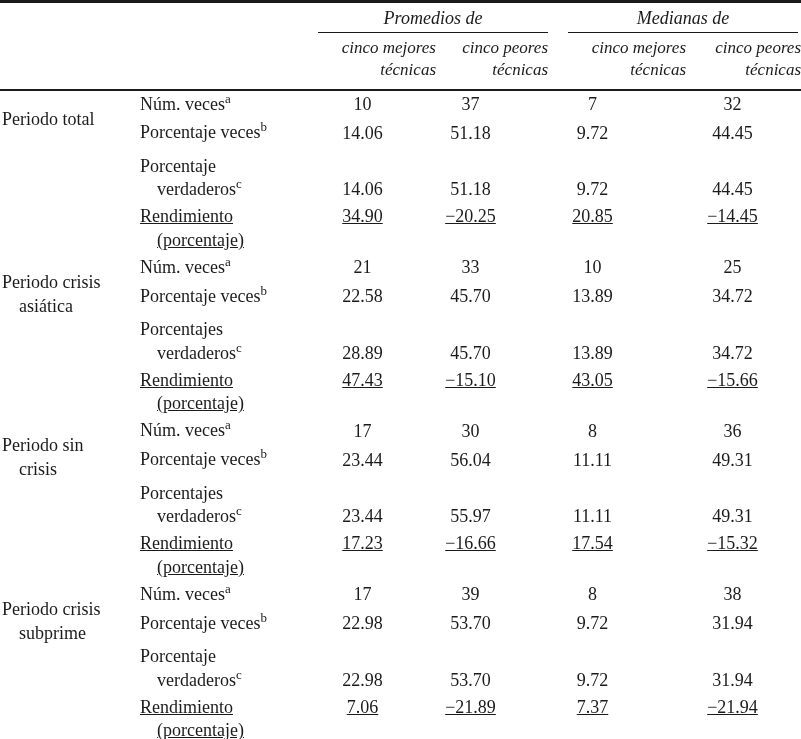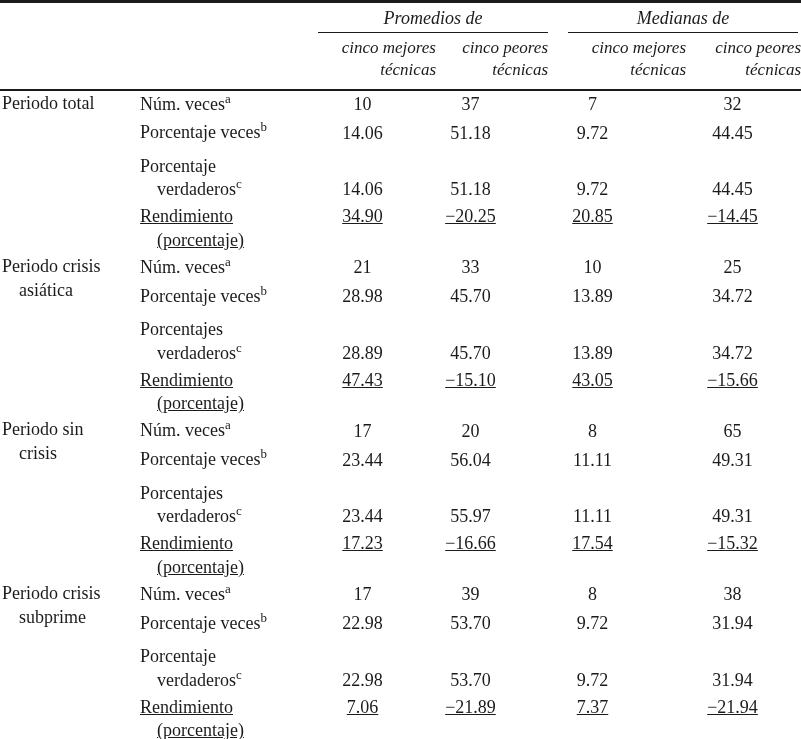--- a/index.html
+++ b/index.html
@@ -56,21 +56,21 @@
 
   
   tbody td { vertical-align: middle; }
   tr.r0 { height: 28px; }
   tr.r1 { height: 30px; }
   tr.r2 { height: 56px; }
   tr.r3 { height: 48px; text-decoration: underline; }
 
   td.period {
     vertical-align: top;
-    padding: 0 0 0 2px;
+    padding: 16px 0 0 2px;
     line-height: 1.35;
   }
   .pline { display: block; }
   .pline2 { padding-left: 17px; }
 
   td.metric { line-height: 1.32; padding-left: 0; }
   .mline2 { display: block; padding-left: 17px; }
   tr.r2 td.metric { vertical-align: bottom; padding-bottom: 2px; }
   tr.r3 td.metric { vertical-align: top; padding-top: 1px; }
 
@@ -176,21 +176,21 @@
             <span class="pline pline2">asiática</span>
           </td>
           <td class="metric"><span class="mline1">Núm. veces<sup class="fnmark">a</sup></span></td>
           <td class="val v0">21</td>
           <td class="val v1">33</td>
           <td class="val v2">10</td>
           <td class="val v3">25</td>
         </tr>
         <tr class="r1">
           <td class="metric"><span class="mline1">Porcentaje veces<sup class="fnmark">b</sup></span></td>
-          <td class="val v0">28.98</td>
+          <td class="val v0">22.58</td>
           <td class="val v1">45.70</td>
           <td class="val v2">13.89</td>
           <td class="val v3">34.72</td>
         </tr>
         <tr class="r2">
           <td class="metric"><span class="mline1">Porcentajes</span><span class="mline2">verdaderos<sup class="fnmark">c</sup></span></td>
           <td class="val v0">28.89</td>
           <td class="val v1">45.70</td>
           <td class="val v2">13.89</td>
           <td class="val v3">34.72</td>
@@ -202,23 +202,23 @@
           <td class="val v2">43.05</td>
           <td class="val v3">−15.66</td>
         </tr>
         <tr class="r0">
           <td class="period" rowspan="4">
             <span class="pline pline1">Periodo sin</span>
             <span class="pline pline2">crisis</span>
           </td>
           <td class="metric"><span class="mline1">Núm. veces<sup class="fnmark">a</sup></span></td>
           <td class="val v0">17</td>
-          <td class="val v1">20</td>
+          <td class="val v1">30</td>
           <td class="val v2">8</td>
-          <td class="val v3">65</td>
+          <td class="val v3">36</td>
         </tr>
         <tr class="r1">
           <td class="metric"><span class="mline1">Porcentaje veces<sup class="fnmark">b</sup></span></td>
           <td class="val v0">23.44</td>
           <td class="val v1">56.04</td>
           <td class="val v2">11.11</td>
           <td class="val v3">49.31</td>
         </tr>
         <tr class="r2">
           <td class="metric"><span class="mline1">Porcentajes</span><span class="mline2">verdaderos<sup class="fnmark">c</sup></span></td>

